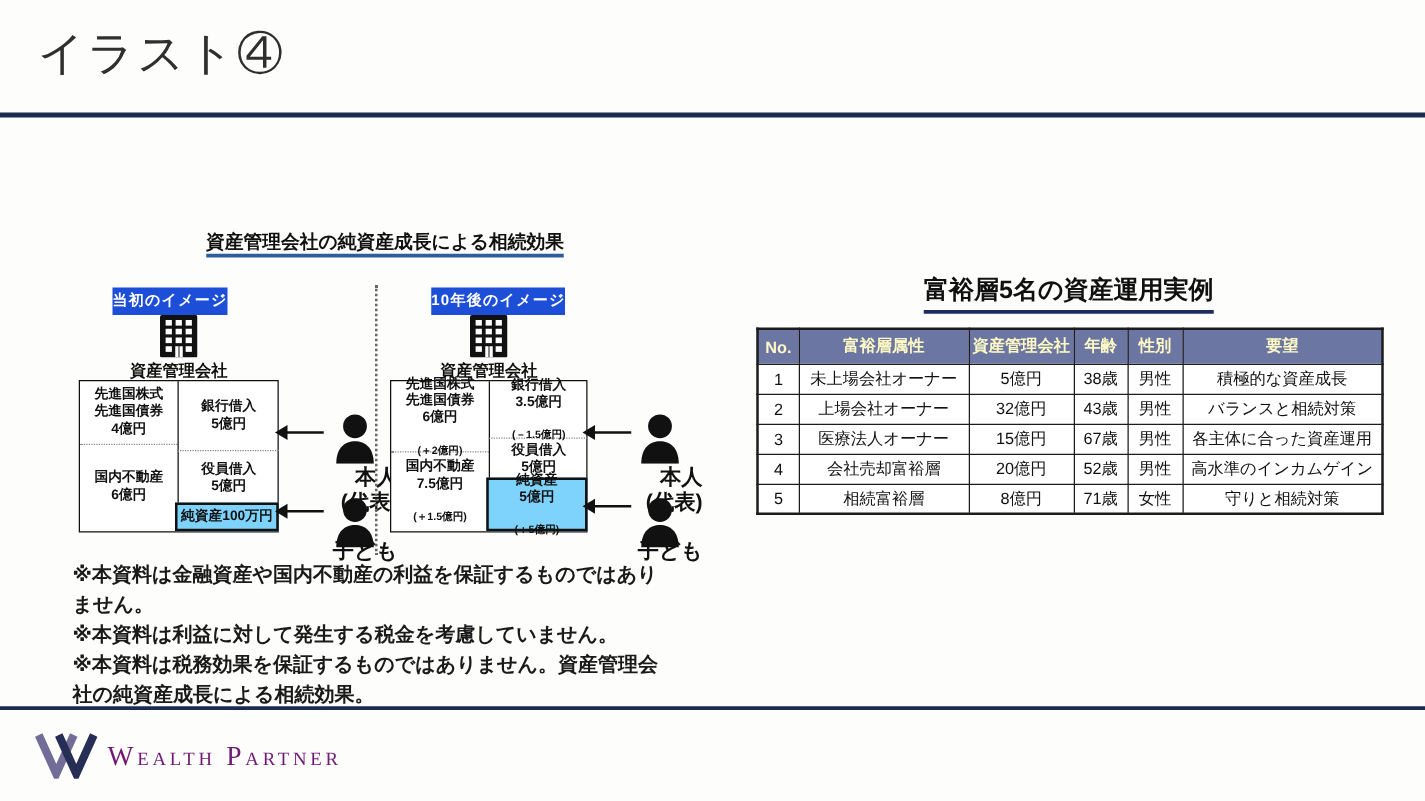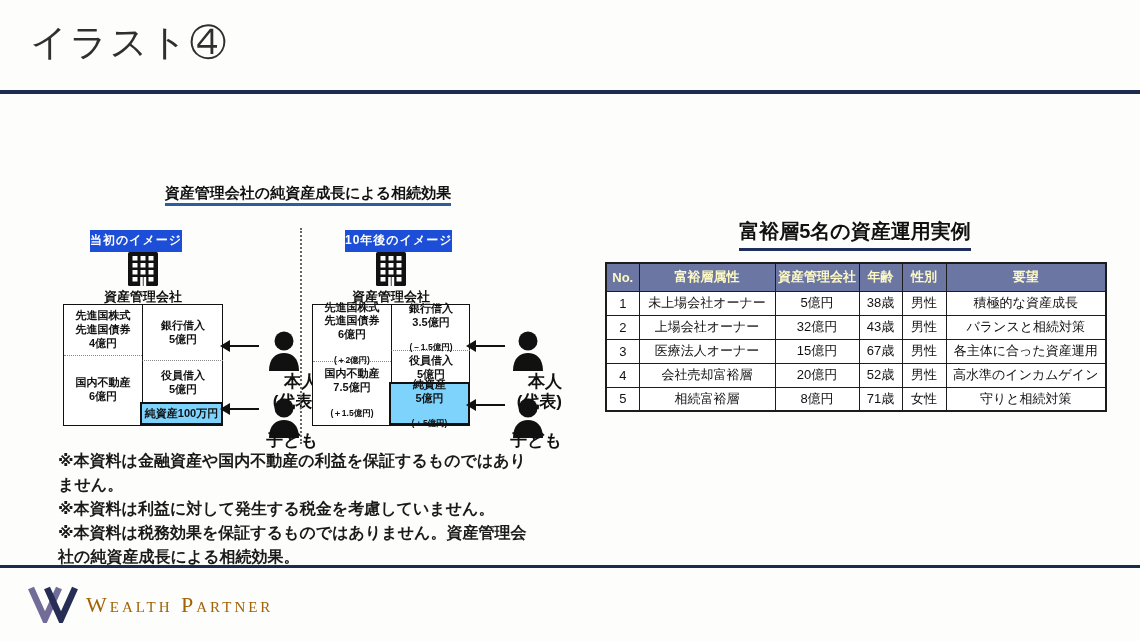--- a/index.html
+++ b/index.html
@@ -86,21 +86,21 @@
   }
   .case-table td {
     background:#fff; color:#111; font-size:13px; height:24px;
     text-align:center; padding:1px 2px;
   }
   .case-table { border:2px solid #1c1c1c; }
 
   
   .brand-text {
     left:86px; top:592px; font-family:"Liberation Serif","DejaVu Serif",serif;
-    font-variant:small-caps; font-size:22px; letter-spacing:3px; color:#a16207;
+    font-variant:small-caps; font-size:22px; letter-spacing:3px; color:#701a75;
   }
 </style>
 </head>
 <body>
 
 <div id="slide">
 
   <div class="abs page-title">イラスト④</div>
   <div class="abs top-rule"></div>
 

